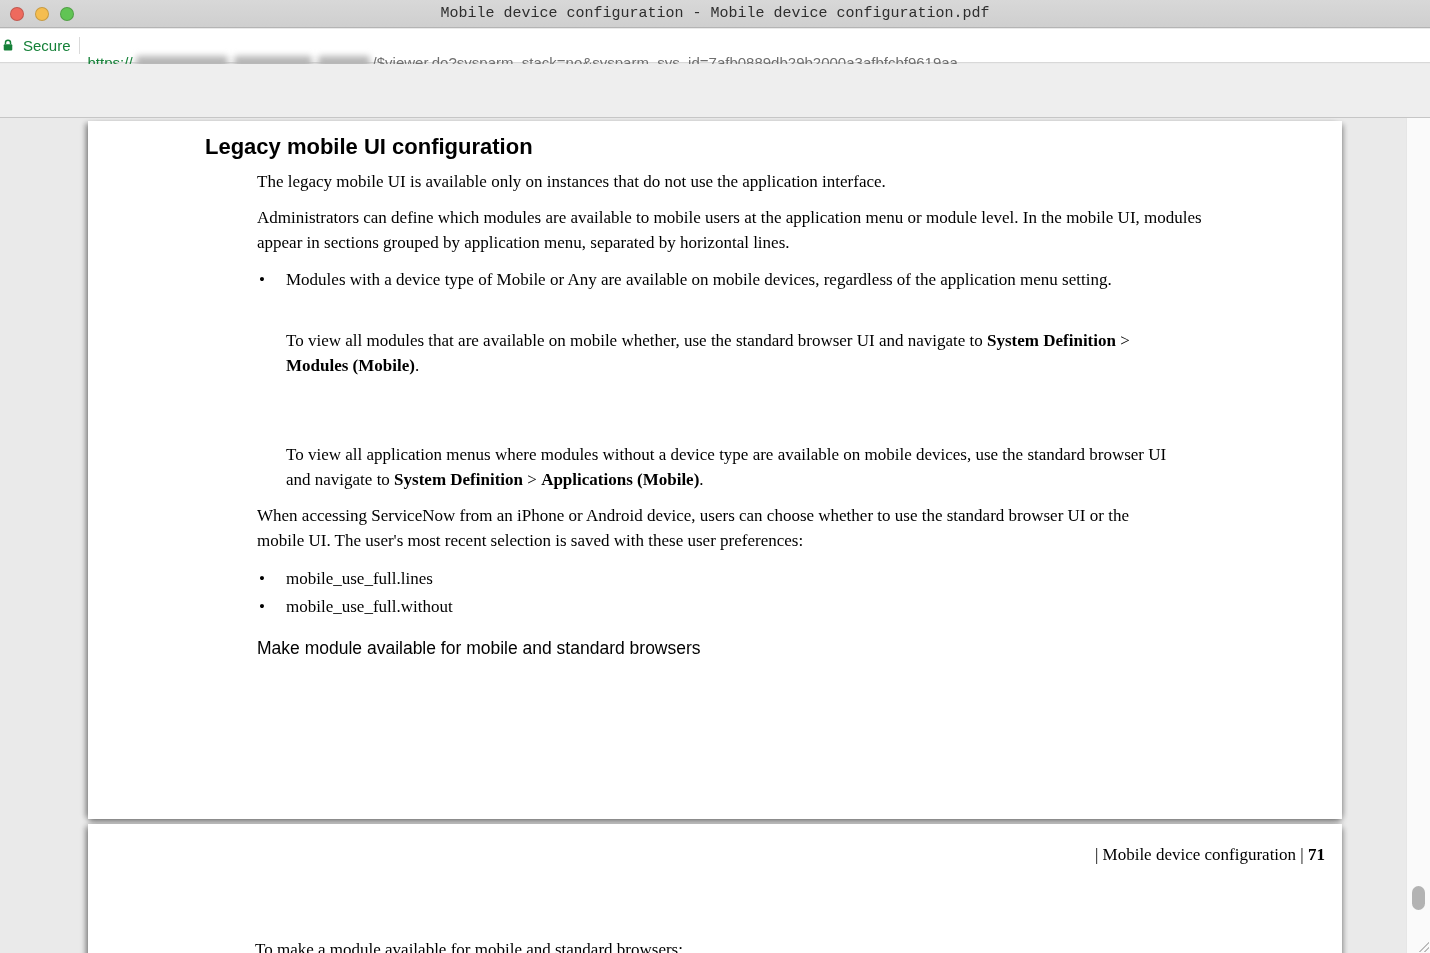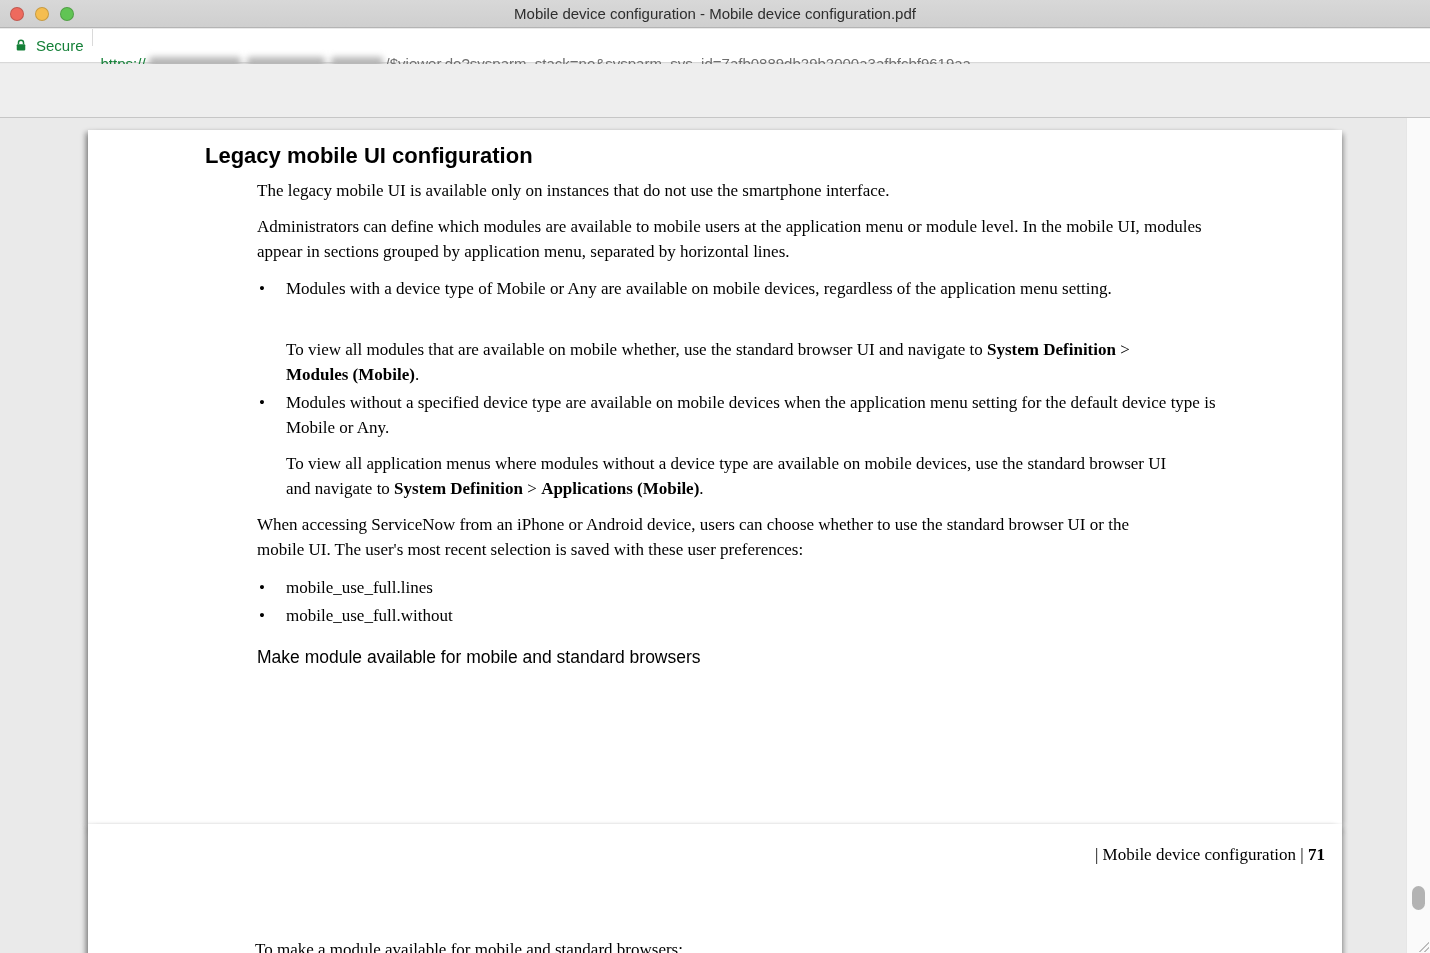--- a/index.html
+++ b/index.html
@@ -6,25 +6,25 @@
   html,body { width:1430px; height:953px; overflow:hidden; }
   body { font-family:"Liberation Sans", sans-serif; background:#eaeaea; position:relative; }
 
   
   .titlebar { position:absolute; top:0; left:0; width:1430px; height:28px;
     background:linear-gradient(#d8d8d8,#cfcfcf); border-bottom:1px solid #b4b4b4;
     display:flex; align-items:center; justify-content:center; }
   .traffic { position:absolute; left:10px; top:7px; display:flex; gap:11px; }
   .light { width:14px; height:14px; border-radius:50%; border:0.5px solid rgba(0,0,0,.18); }
   .light.red { background:#ee6a5e; } .light.yellow { background:#f5bd4f; } .light.green { background:#61c454; }
-  .win-title { font-size:15px; color:#2e2e2e; }
+  .win-title { font-size:15px; color:#2e2e2e;font-family:Liberation Mono, monospace; }
 
   
   .urlbar { position:absolute; top:29px; left:0; width:1430px; height:34px; background:#ffffff;
-    border-bottom:1px solid #d8d8d8; display:flex; padding-left:13px; }
+    border-bottom:1px solid #d8d8d8; display:flex; align-items:center; }
   .secure-chip { display:flex; align-items:center; gap:7px; }
   .secure-label { color:#158038; font-size:15px; font-weight:500; }
   .chip-divider { width:1px; height:17px; background:#dadada; margin:0 8px; }
   .url-text { font-size:15px; color:#6e6e6e; white-space:nowrap; display:flex; align-items:center;margin-top:34px; }
   .url-scheme { color:#158038; }
   .blur-blob { height:13px; background:#b6b6b6; border-radius:3px; filter:blur(3px); margin:0 3px; display:inline-block; }
 
   
   .pdftoolbar { position:absolute; top:64px; left:0; width:1430px; height:54px; background:#eeeeee;
     border-bottom:1px solid #c6c6c6; }
@@ -44,21 +44,21 @@
   .search-input::placeholder { color:#9e9e9e; }
   .nav-tri { position:absolute; top:79px; width:0; height:0; border-top:11px solid transparent;
     border-bottom:11px solid transparent; cursor:pointer; }
   .nav-prev { left:737px; border-right:17px solid #3a4550; }
   .nav-next { left:776px; border-left:17px solid #3a4550; }
 
   
   .content { position:absolute; top:118px; left:0; width:1430px; height:835px; background:#eaeaea; overflow:hidden; }
   .pdf-page { position:absolute; left:88px; width:1254px; background:#ffffff;
     box-shadow:-5px 0 5px -2px rgba(0,0,0,.28), 5px 0 5px -3px rgba(0,0,0,.18), 0 4px 6px -1px rgba(0,0,0,.45); }
-  .page-1 { top:12px; height:698px; }
+  .page-1 { top:3px; height:698px; }
   .page-2 { top:706px; height:300px; }
   .doc-serif { font-family:"Liberation Serif", serif; font-size:17px; line-height:24.6px; color:#000; }
   .doc-h1 { position:absolute; top:13px; left:117px; font-family:"Liberation Sans", sans-serif;
     font-weight:bold; font-size:22px; color:#000; }
   .doc-h2 { position:absolute; top:517px; left:169px; font-family:"Liberation Sans", sans-serif;
     font-weight:normal; font-size:17.5px; color:#000; }
   .abs { position:absolute; }
   .bullet-row { display:flex; }
   .bullet-row .dot-cell { width:27px; flex:0 0 27px; }
   .bullet-row .dot-cell::before { content:"\2022"; }
@@ -188,35 +188,31 @@
 
   <span class="nav-tri nav-prev"></span>
   <span class="nav-tri nav-next"></span>
 </div>
 
 <div class="content">
 
   <div class="pdf-page page-1">
     <div class="doc-h1">Legacy mobile UI configuration</div>
 
-    <div class="doc-serif abs" style="top:49px; left:169px; width:990px">The legacy mobile UI is available only on instances that do not use the smartphone interface.</div>
+    <div class="doc-serif abs" style="top:49px; left:169px; width:990px">The legacy mobile UI is available only on instances that do not use the application interface.</div>
 
     <div class="doc-serif abs" style="top:85px; left:169px; width:978px">Administrators can define which modules are available to mobile users at the application menu or module level. In the mobile UI, modules appear in sections grouped by application menu, separated by horizontal lines.</div>
 
     <div class="doc-serif abs bullet-row" style="top:147px; left:171px; width:967px">
       <span class="dot-cell"></span>
       <span style="width:940px">Modules with a device type of Mobile or Any are available on mobile devices, regardless of the application menu setting.</span>
     </div>
 
     <div class="doc-serif abs" style="top:208px; left:198px; width:910px"><span>To view all modules that are available on mobile whether, use the standard browser UI and navigate to </span><b>System Definition</b><span> &gt; </span><b>Modules (Mobile)</b><span>.</span></div>
 
-    <div class="doc-serif abs bullet-row" style="top:261px; left:171px; width:975px">
-      <span class="dot-cell"></span>
-      <span style="width:948px">Modules without a specified device type are available on mobile devices when the application menu setting for the default device type is Mobile or Any.</span>
-    </div>
 
     <div class="doc-serif abs" style="top:383px; left:169px; width:908px">When accessing ServiceNow from an iPhone or Android device, users can choose whether to use the standard browser UI or the mobile UI. The user's most recent selection is saved with these user preferences:</div>
 
     <div class="doc-serif abs" style="top:322px; left:198px; width:900px"><span>To view all application menus where modules without a device type are available on mobile devices, use the standard browser UI and navigate to </span><b>System Definition</b><span> &gt; </span><b>Applications (Mobile)</b><span>.</span></div>
 
     <div class="doc-serif abs bullet-row" style="top:446px; left:171px">
       <span class="dot-cell"></span>
       <span>mobile_use_full.lines</span>
     </div>
     <div class="doc-serif abs bullet-row" style="top:474px; left:171px">

